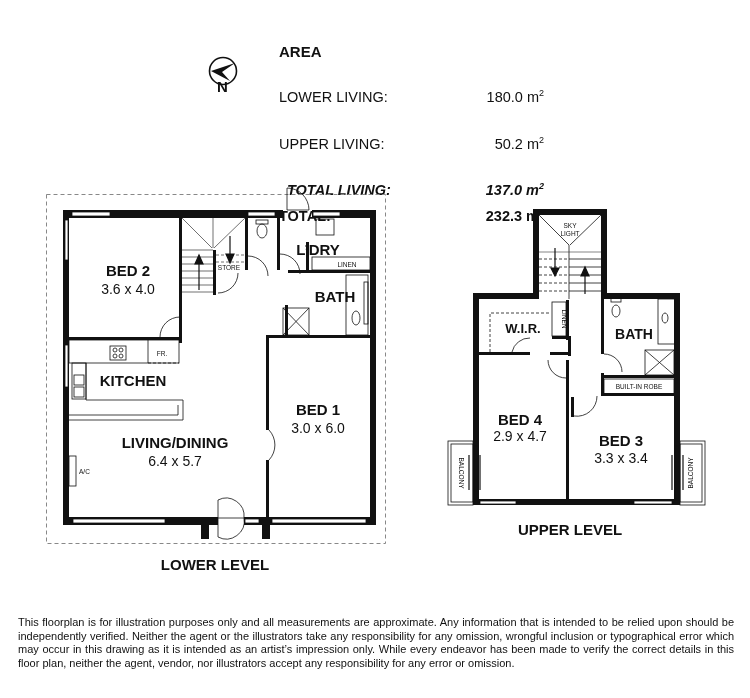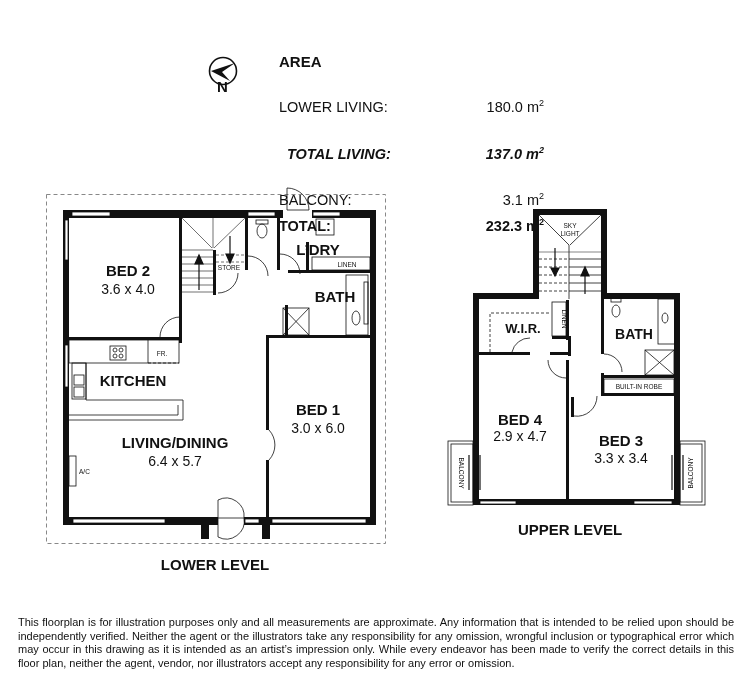--- a/index.html
+++ b/index.html
@@ -1,20 +1,20 @@
 <!DOCTYPE html>
 <html><head>
 <meta charset="utf-8">
 <style>
   html, body { margin: 0; padding: 0; background: #ffffff; }
   body { width: 750px; height: 698px; position: relative; overflow: hidden;
          font-family: "Liberation Sans", "DejaVu Sans", sans-serif; color: #111; }
   .compass { position: absolute; left: 208px; top: 46px; width: 30px; height: 50px; }
   .compass-n { position: absolute; left: 217px; top: 78px; font-weight: bold; font-size: 15px; }
-  .area { position: absolute; left: 279px; top: 53px; width: 265px; font-size: 14.5px; }
+  .area { position: absolute; left: 279px; top: 43px; width: 265px; font-size: 14.5px; }
   .area-title { font-weight: bold; font-size: 15px; margin-bottom: 6px; }
   .area-row { display: flex; justify-content: space-between; height: 18.5px; line-height: 18.5px; margin-top: 28px; }
   .area-row.italic { font-weight: bold; font-style: italic; padding-left: 8px; text-align: center; }
   .area-row.total { font-weight: bold; margin-top: 7px; }
   sup { font-size: 9px; vertical-align: 6px; line-height: 0; }
   svg.plan { position: absolute; left: 0; top: 0; }
   svg text { font-family: "Liberation Sans", "DejaVu Sans", sans-serif; fill: #111; }
   .room-label { font-size: 15px; font-weight: bold; }
   .room-dim { font-size: 14px; }
   .small { font-size: 6.5px; }
@@ -30,27 +30,27 @@
   <polygon points="3,15 27,7 14,16 22,25" fill="#111"></polygon>
 </svg>
 <div class="compass-n">N</div>
 
 <div class="area">
   <div class="area-title">AREA</div>
   <div class="area-row">
     <span>LOWER LIVING:</span>
     <span><span>180.0</span> <span>m</span><sup>2</sup></span>
   </div>
+  <div class="area-row">
+    <span>UPPER LIVING:</span>
+    <span><span>50.2</span> <span>m</span><sup>2</sup></span>
+  </div>
   <div class="area-row italic">
     <span>TOTAL LIVING:</span>
     <span><span>137.0</span> <span>m</span><sup>2</sup></span>
-  </div>
-  <div class="area-row">
-    <span>BALCONY:</span>
-    <span><span>3.1</span> <span>m</span><sup>2</sup></span>
   </div>
   <div class="area-row total">
     <span>TOTAL:</span>
     <span><span>232.3</span> <span>m</span><sup>2</sup></span>
   </div>
 </div>
 
 <svg class="plan" width="750" height="698" viewBox="0 0 750 698">
   <g>
 

